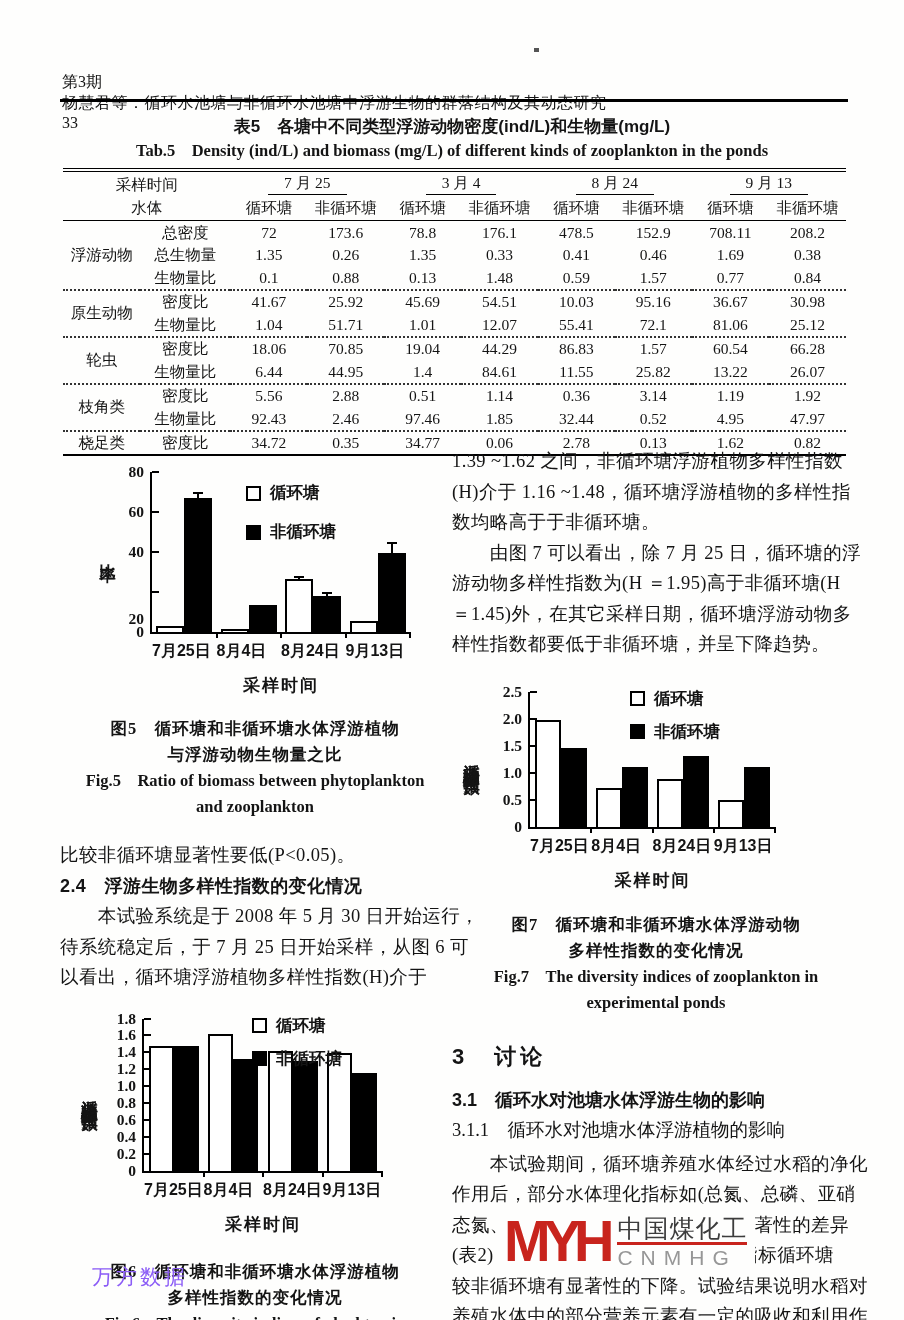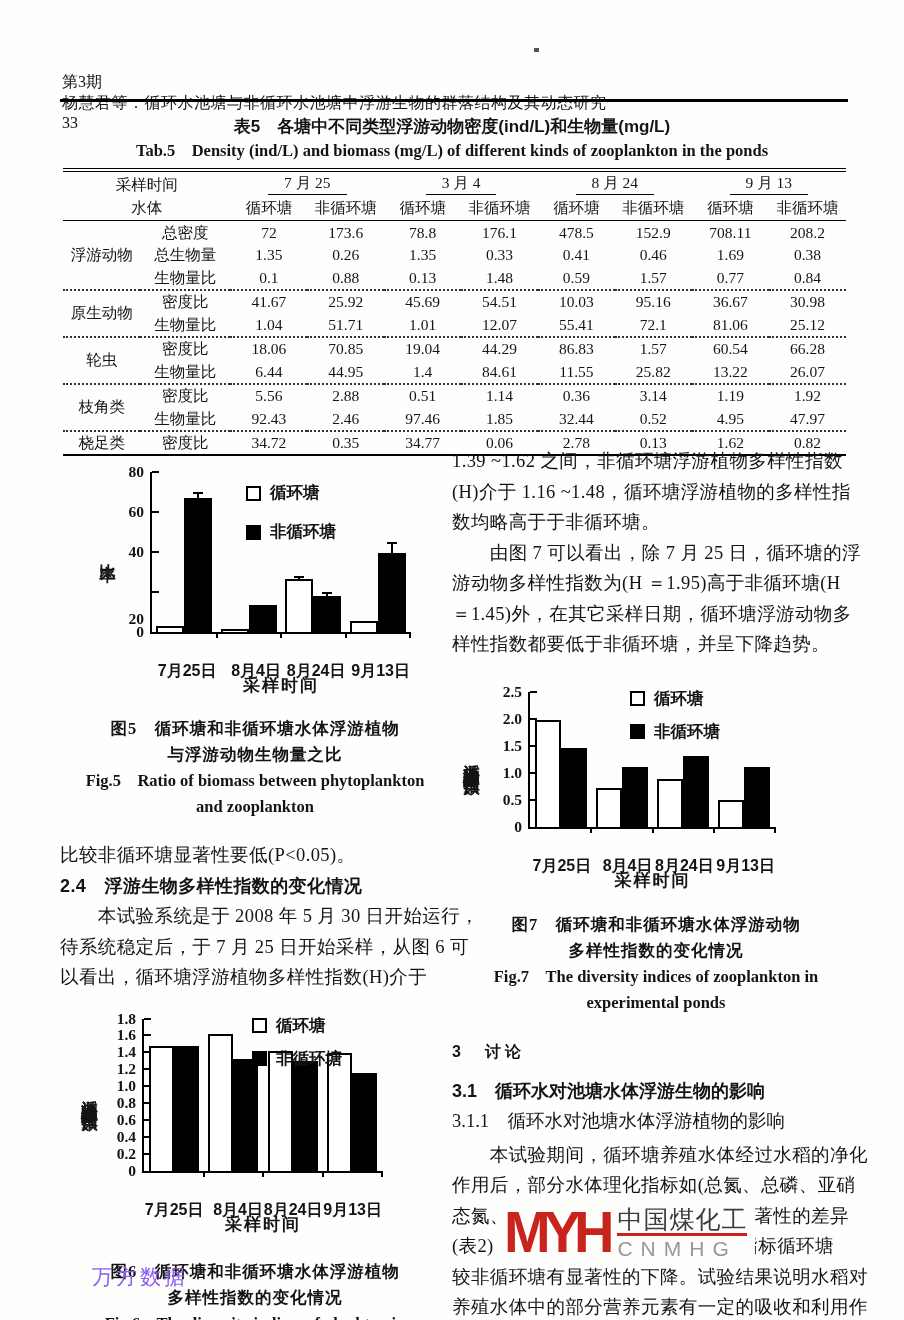--- a/index.html
+++ b/index.html
@@ -34,41 +34,41 @@
 
   
   .col{position:absolute;}
   .col-left{left:60px;top:444px;width:390px;}
   .col-right{left:452px;top:446px;width:408px;}
 
   
   .body-text{font-size:18.5px;line-height:30.5px;letter-spacing:.4px;}
   .tline{white-space:nowrap;}
   .h-bold{font-family:"Liberation Sans",sans-serif;font-weight:bold;font-size:18px;}
-  .sec-h{font-family:"Liberation Sans",sans-serif;font-weight:bold;font-size:16px;
+  .sec-h{font-family:"Liberation Sans",sans-serif;font-weight:bold;font-size:22px;
          letter-spacing:4px;margin:26px 0 14px;}
   .sub-h{font-family:"Liberation Sans",sans-serif;font-weight:bold;font-size:18px;line-height:28px;margin:2px 0;}
   .subsub-h{font-size:18.5px;line-height:29px;margin:2px 0 4px;}
 
   
   .chart{position:relative;}
   .fig5{width:336px;height:250px;margin:12px 0 0 34px;}
   .fig6{width:352px;height:244px;margin:12px 0 0 16px;}
   .fig7{width:392px;height:228px;margin:14px 0 0 6px;}
   .plot{position:absolute;border-left:2.5px solid #000;border-bottom:2.5px solid #000;}
   .bar{position:absolute;bottom:0;}
   .bar-open{background:#fff;border:2px solid #000;border-bottom:none;box-sizing:border-box;z-index:2;}
   .bar-filled{background:#000;z-index:1;}
   .err-stem{position:absolute;width:2px;background:#000;z-index:3;}
   .err-cap{position:absolute;width:10px;height:2px;background:#000;z-index:3;}
   .ytick{position:absolute;width:46px;text-align:right;font-weight:bold;font-size:15.5px;line-height:15px;}
   .ymark{position:absolute;left:0;width:7px;height:2px;background:#000;}
   .xb-tick{position:absolute;top:100%;width:2px;height:6px;background:#000;}
-  .xtick{position:absolute;top:calc(100% + 9px);text-align:right;white-space:nowrap;
-         font-family:"Liberation Sans",sans-serif;font-weight:bold;font-size:16px;margin-top:20px;}
+  .xtick{position:absolute;top:calc(100% + 9px);text-align:left;white-space:nowrap;
+         font-family:"Liberation Sans",sans-serif;font-weight:bold;font-size:16px;}
   .xlabel{position:absolute;top:calc(100% + 42px);left:0;width:100%;text-align:center;
           font-family:"Liberation Sans",sans-serif;font-weight:bold;font-size:17px;letter-spacing:2px;}
   .ylabel{position:absolute;width:24px;display:flex;align-items:center;justify-content:center;
           writing-mode:vertical-rl;text-orientation:upright;
           font-family:"Liberation Sans",sans-serif;font-weight:bold;font-size:16.5px;letter-spacing:2px;}
   .legend{position:absolute;display:flex;flex-direction:column;z-index:5;}
   .fig5 .legend{left:152px;top:26px;gap:17px;}
   .fig6 .legend{left:176px;top:10px;gap:11px;}
   .fig7 .legend{left:172px;top:14px;gap:11px;}
   .legend-item{display:flex;align-items:center;gap:9px;white-space:nowrap;

